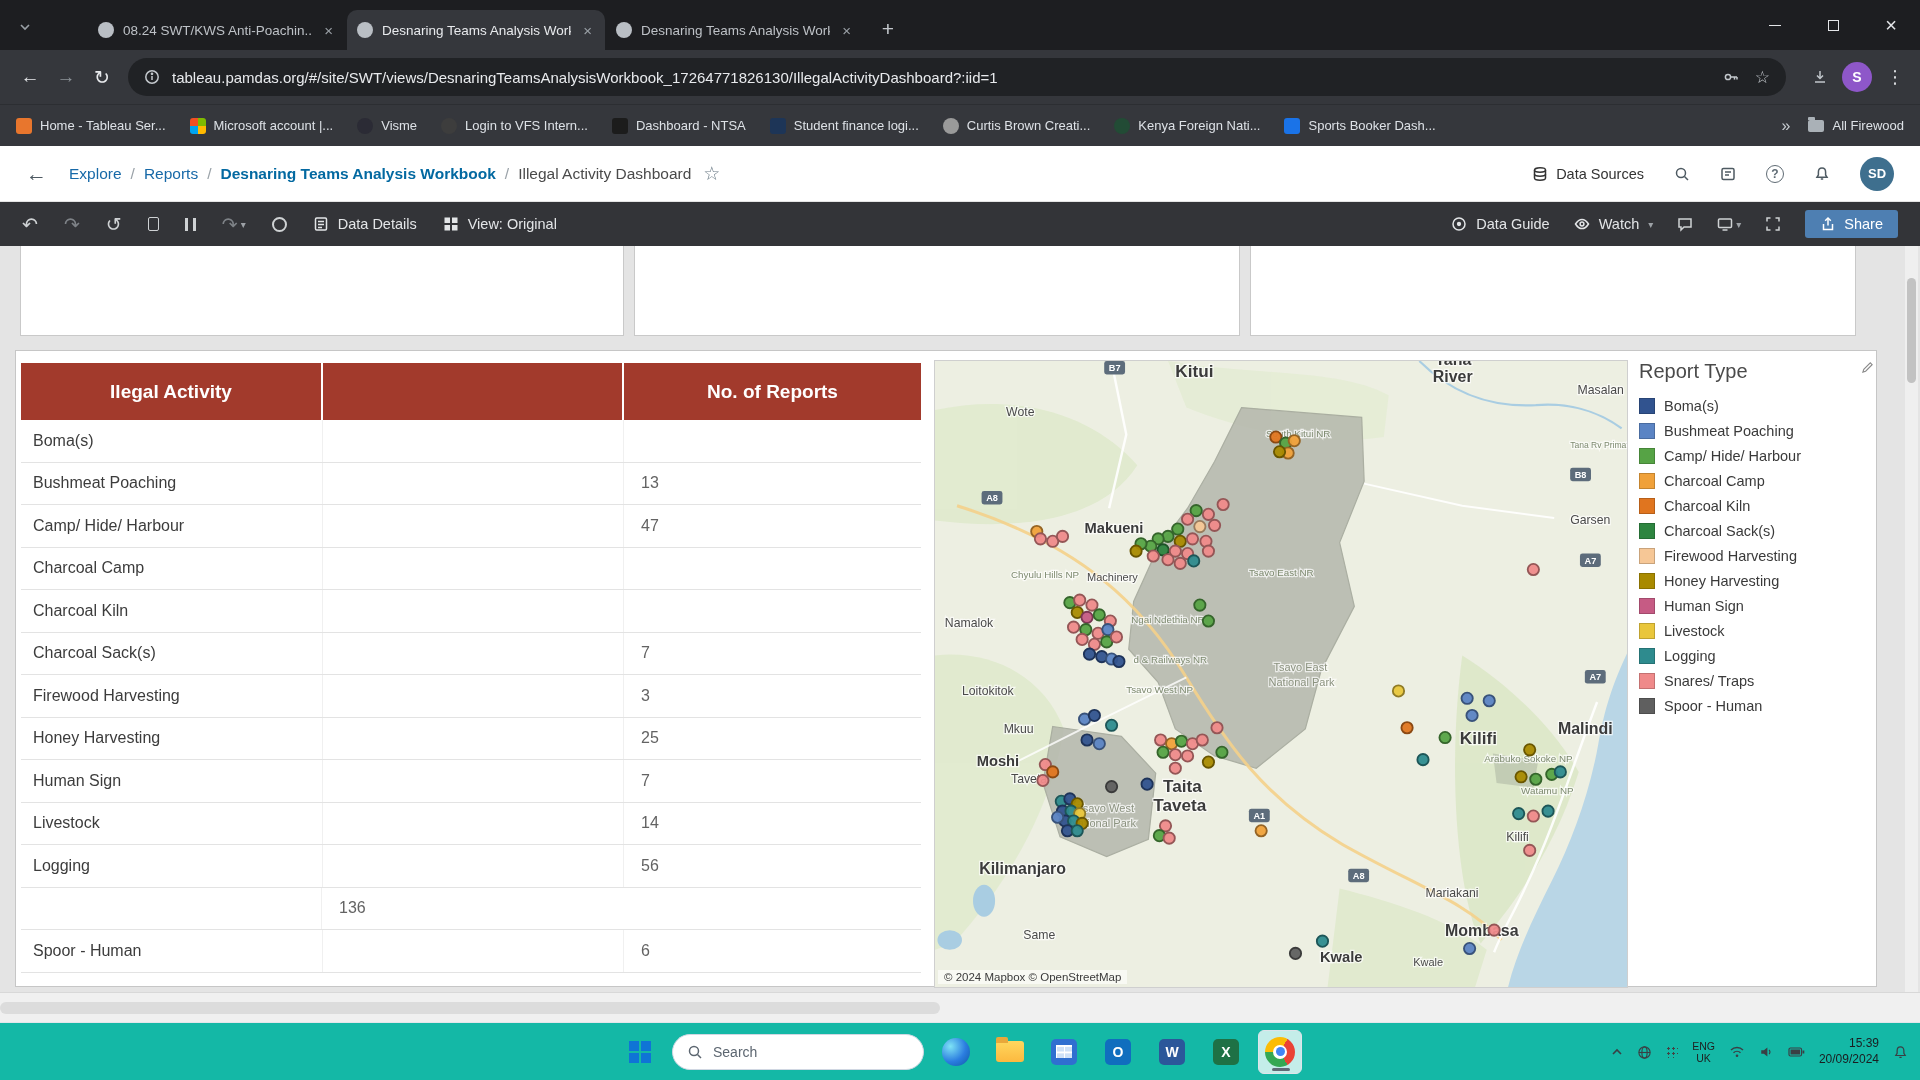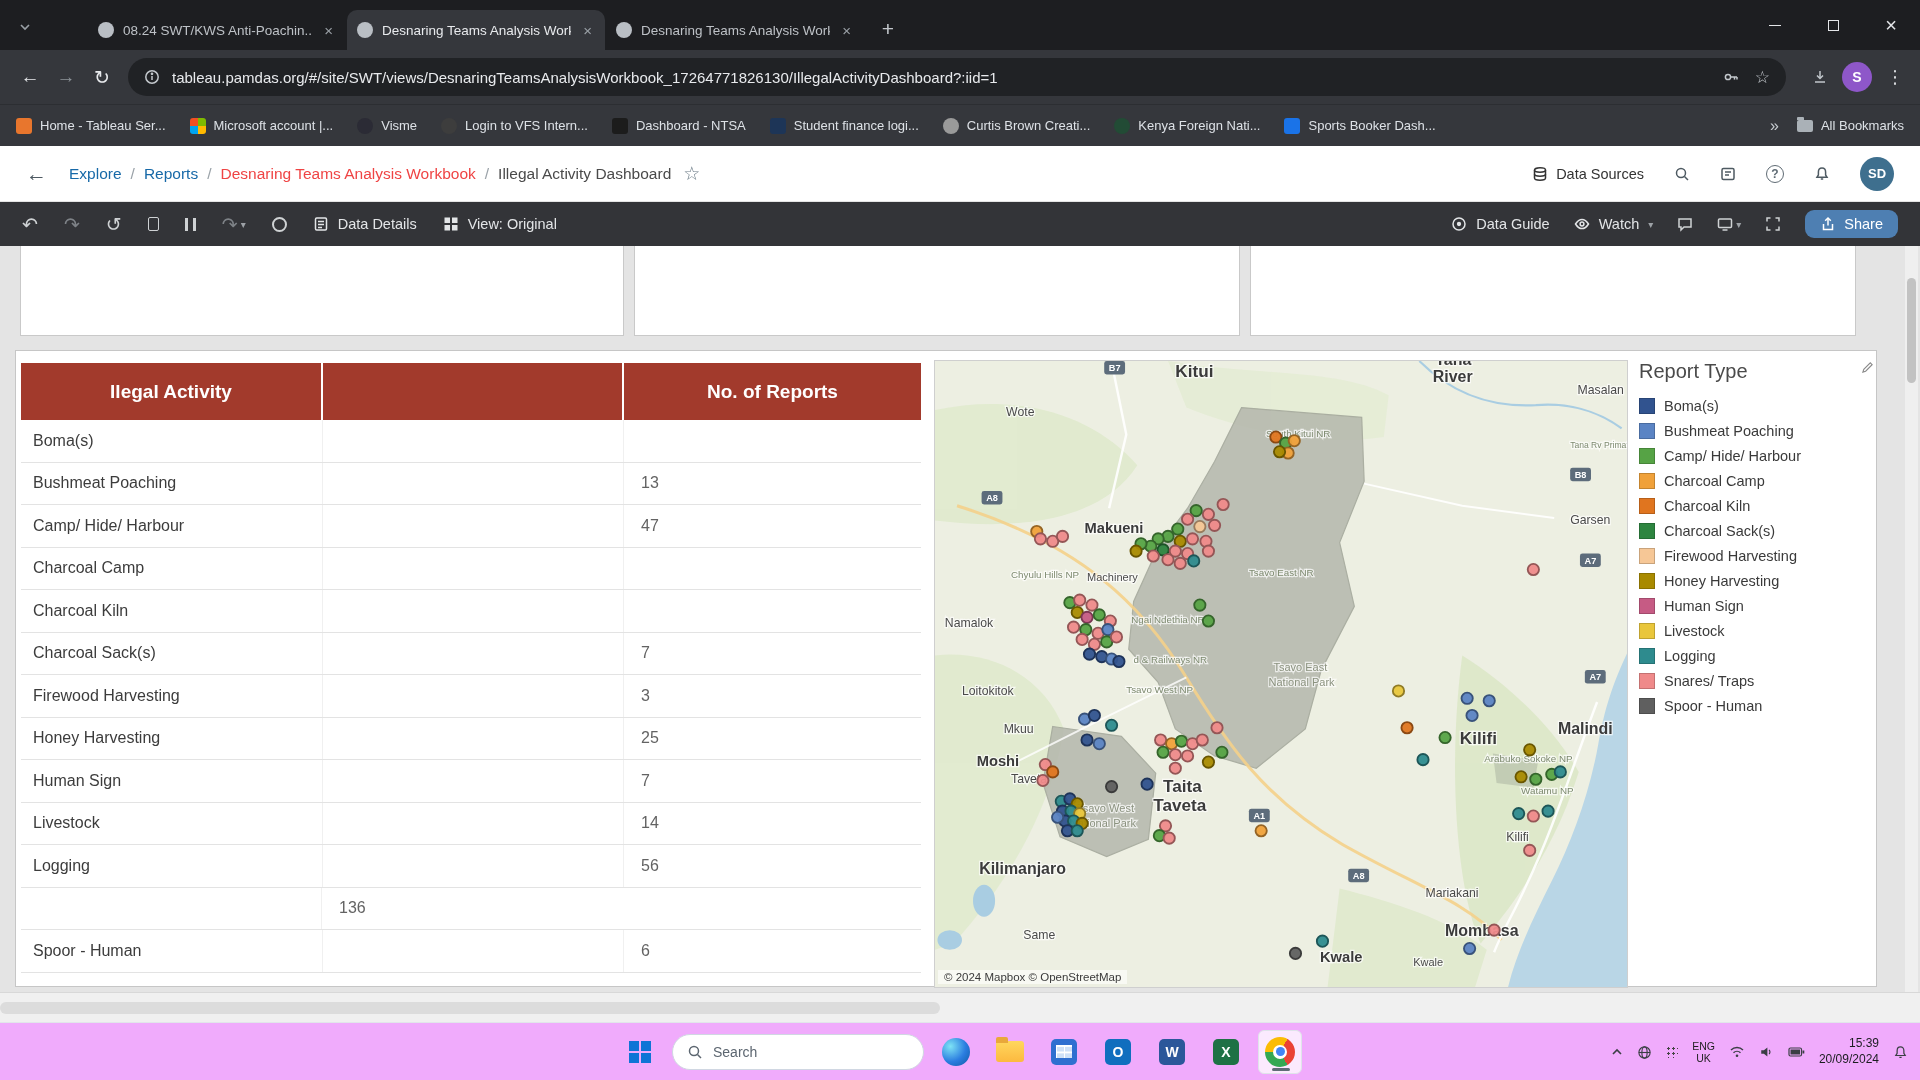--- a/index.html
+++ b/index.html
@@ -42,42 +42,42 @@
   #bm-right{margin-left:auto;display:flex;align-items:center;gap:18px}
   .bm-chevrons{font-size:16px;color:#c7ccd1}
   .fld-sm{width:16px;height:12px;background:#aab1b7;border-radius:2px;position:relative}
   .fld-sm::before{content:"";position:absolute;top:-3px;left:0;width:7px;height:3px;background:#aab1b7;border-radius:1px 1px 0 0}
 
   
   #tb-header{position:absolute;top:146px;left:0;width:1920px;height:56px;background:#fff;border-bottom:1px solid #e4e4e4;display:flex;align-items:center;padding:0 26px}
   #back-arrow{font-size:21px;color:#4e5a62;margin-right:22px}
   #breadcrumb{display:flex;align-items:center;gap:9px;font-size:15.5px}
   .bc-link{color:#1769a8}
-  .bc-strong{color:#ef4444;font-weight:400}
+  .bc-strong{color:#0369a1;font-weight:700}
   .bc-current{color:#4a4a4a}
   .bc-sep{color:#9aa2a8}
   #bc-star{color:#6a7a85;font-size:19px;margin-left:12px}
   #tbh-right{margin-left:auto;display:flex;align-items:center;gap:30px;color:#4e5a62}
   #data-sources{display:flex;align-items:center;gap:8px;font-size:14.5px;color:#333}
   #tb-avatar{width:34px;height:34px;border-radius:50%;background:#3e6f8e;color:#fff;font-size:13px;font-weight:700;display:flex;align-items:center;justify-content:center}
   .hicon{display:flex;align-items:center}
   .help-circ{width:18px;height:18px;border:1.5px solid #5f6b74;border-radius:50%;color:#5f6b74;font-size:12px;font-weight:700;display:flex;align-items:center;justify-content:center}
 
   
   #tb-toolbar{position:absolute;top:202px;left:0;width:1920px;height:44px;background:#333438;display:flex;align-items:center;padding:0 22px;color:#d4d6d8}
   #tbt-left{display:flex;align-items:center;gap:26px}
   .ticon{font-size:19px;color:#cfd2d4;display:flex;align-items:center;gap:3px}
   .ticon.dim{color:#7e8287}
   .docicon{width:11px;height:14px;border:1.6px solid #cfd2d4;border-radius:2px}
   .pausebars{width:11px;height:13px;border-left:3.2px solid #cfd2d4;border-right:3.2px solid #cfd2d4}
   .ringicon{width:15px;height:15px;border:2.2px solid #cfd2d4;border-radius:50%}
   .caret{font-size:10px;color:#9da1a6}
   .tlabel{display:flex;align-items:center;gap:9px;font-size:14.5px;color:#e3e5e7}
   #tbt-right{margin-left:auto;display:flex;align-items:center;gap:24px}
-  #share-btn{display:flex;align-items:center;gap:8px;background:#4e7fb2;color:#fff;font-size:14.5px;border-radius:9px;padding:6px 15px}
+  #share-btn{display:flex;align-items:center;gap:8px;background:#4e7fb2;color:#fff;font-size:14.5px;border-radius:3px;padding:6px 15px}
   .i16{width:16px;height:16px;fill:currentColor}
   .i16s{width:16px;height:16px;fill:none;stroke:currentColor;stroke-width:1.5}
 
   
   #content{position:absolute;top:246px;left:0;width:1920px;height:746px;background:#e4e4e4;overflow:hidden}
   .pcard{position:absolute;top:-22px;height:112px;background:#fff;border:1px solid #c9c9c9}
   #panel{position:absolute;left:15px;top:104px;width:1862px;height:637px;background:#fff;border:1px solid #c6c6c6}
 
   
   #tbl{position:absolute;left:5px;top:12px;width:900px}
@@ -107,21 +107,21 @@
   .swatch{width:16px;height:16px;border:1px solid rgba(0,0,0,.18);flex:0 0 16px}
   .llabel{font-size:14.5px;color:#3a3a3a}
 
   
   #vscroll{position:absolute;right:2px;top:0;width:13px;height:746px;background:#efefef}
   #vthumb{position:absolute;left:2px;top:32px;width:9px;height:105px;background:#c2c2c2;border-radius:5px}
   #hstrip{position:absolute;top:992px;left:0;width:1920px;height:30px;background:#f0f0f0;border-top:1px solid #d8d8d8}
   #hthumb{position:absolute;left:0;top:9px;width:940px;height:12px;background:#dcdcdc;border-radius:6px}
 
   
-  #taskbar{position:absolute;top:1022px;left:0;width:1920px;height:58px;background:#f0abfc;border-top:1px solid #e2e6eb}
+  #taskbar{position:absolute;top:1022px;left:0;width:1920px;height:58px;background:#14b8a6;border-top:1px solid #e2e6eb}
   #tb-center{position:absolute;left:50%;top:50%;transform:translate(-50%,-50%);display:flex;align-items:center;gap:10px}
   .tb-icon{width:44px;height:44px;display:flex;align-items:center;justify-content:center;border-radius:6px;position:relative}
   .win-start{display:grid;grid-template-columns:10px 10px;grid-template-rows:10px 10px;gap:2px}
   .win-start span{background:#0f74d6}
   #tb-search{width:252px;height:36px;background:#fff;border:1px solid #d0d7e2;border-radius:18px;display:flex;align-items:center;gap:10px;padding:0 14px;color:#5c6670;font-size:14px}
   .edge-ic{width:28px;height:28px;border-radius:50%;background:radial-gradient(circle at 30% 30%,#7ee3f5,#2b7de0 55%,#0c59a4)}
   .fld{width:28px;height:21px;position:relative;background:linear-gradient(#ffd75e,#fcb93f);border-radius:3px}
   .fld::before{content:"";position:absolute;top:-4px;left:0;width:12px;height:6px;background:#e9a83a;border-radius:2px 2px 0 0}
   .gridapp{width:26px;height:26px;border-radius:5px;background:#2f6fd0;display:flex;align-items:center;justify-content:center}
   .gridapp i{display:block;width:16px;height:13px;background:
@@ -253,21 +253,21 @@
         </span>
         <span class="bm">
           <span class="fi" style="background: rgb(26, 115, 232); border-radius: 3px;"></span>
           <span>Sports Booker Dash...</span>
         </span>
       </div>
   <div id="bm-right">
     <span class="bm-chevrons">»</span>
     <span class="bm">
       <span class="fld-sm"></span>
-      <span>All Bookmarks</span>
+      <span>All Firewood</span>
     </span>
   </div>
 </div>
 
 <div id="tb-header">
   <span id="back-arrow">←</span>
   <div id="breadcrumb">
         <span class="bc-link">Explore</span>
         <span class="bc-sep">/</span>
         <span class="bc-link">Reports</span>

